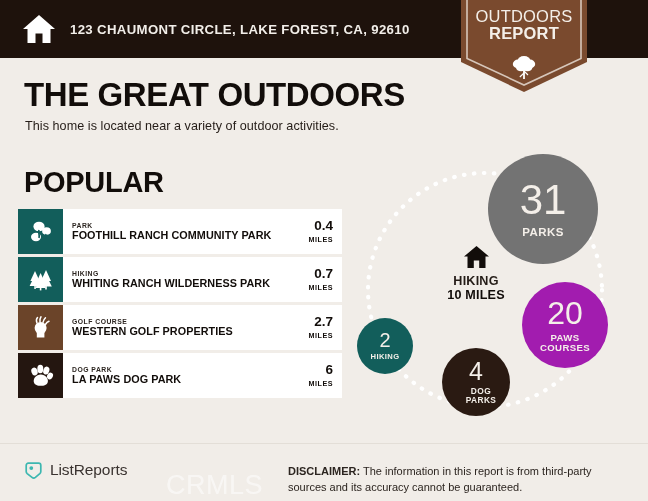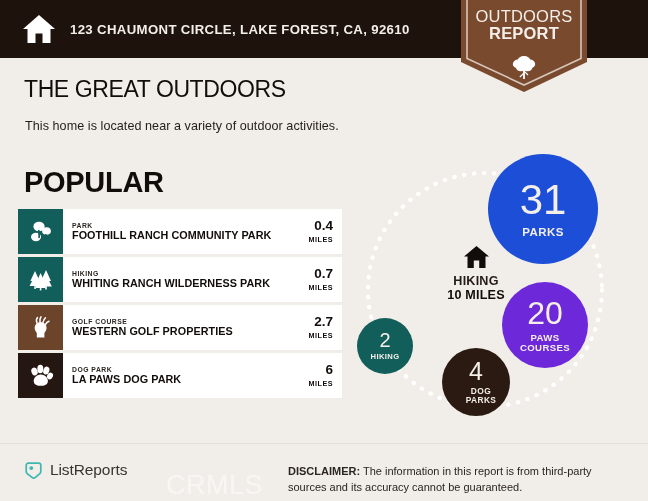--- a/index.html
+++ b/index.html
@@ -31,21 +31,21 @@
     position: absolute; left: 0; top: 8px; width: 126px;
     text-align: center; color: #F4EFE9; line-height: 1.05;
     pointer-events: none;
   }
   .badge-l1 { font-size: 16.5px; font-weight: 400; letter-spacing: 0.2px; display: block; }
   .badge-l2 { font-size: 16.5px; font-weight: 700; letter-spacing: 0.2px; display: block; }
 
   
   .title {
     position: absolute; left: 24px; top: 76px;
-    font-size: 23px; font-weight: 400; color: #120D0A; letter-spacing: -0.4px;
+    font-size: 33px; font-weight: 700; color: #120D0A; letter-spacing: -0.4px;
   }
   .subtitle {
     position: absolute; left: 25px; top: 119px;
     font-size: 12.6px; font-weight: 400; color: #241C17; letter-spacing: 0.05px;
   }
   .popular {
     position: absolute; left: 24px; top: 166px;
     font-size: 29px; font-weight: 700; color: #120D0A; letter-spacing: -0.3px;
   }
 
@@ -88,25 +88,25 @@
   .ring { position: absolute; left: 0; top: 0; }
   .bubble {
     position: absolute; border-radius: 50%;
     display: flex; flex-direction: column;
     align-items: center; justify-content: center;
     color: #F4EFE9; text-align: center; line-height: 1;
   }
   .bnum { font-weight: 400; line-height: 1; }
   .blab { font-weight: 700; letter-spacing: 0.4px; line-height: 1.08; }
 
-  #bubble-parks { left: 158px; top: 14px; width: 110px; height: 110px; background: #1d4ed8; }
+  #bubble-parks { left: 158px; top: 14px; width: 110px; height: 110px; background: #737373; }
   #bubble-parks .bnum { font-size: 42px; }
   #bubble-parks .blab { font-size: 11.5px; margin-top: 5px; }
 
-  #bubble-golf { left: 172px; top: 142px; width: 86px; height: 86px; background: #6d28d9; justify-content: center; }
+  #bubble-golf { left: 192px; top: 142px; width: 86px; height: 86px; background: #a21caf; justify-content: center; }
   #bubble-golf .bnum { font-size: 32px; }
   #bubble-golf .blab { font-size: 9.6px; margin-top: 4px; }
 
   #bubble-dogparks { left: 112px; top: 208px; width: 68px; height: 68px; background: #2A1A12; }
   #bubble-dogparks .bnum { font-size: 25px; }
   #bubble-dogparks .blab { font-size: 8.4px; margin-top: 3px; margin-left: 10px; }
 
   #bubble-hiking { left: 27px; top: 178px; width: 56px; height: 56px; background: #125E5B; }
   #bubble-hiking .bnum { font-size: 20px; }
   #bubble-hiking .blab { font-size: 7.6px; margin-top: 3px; }

